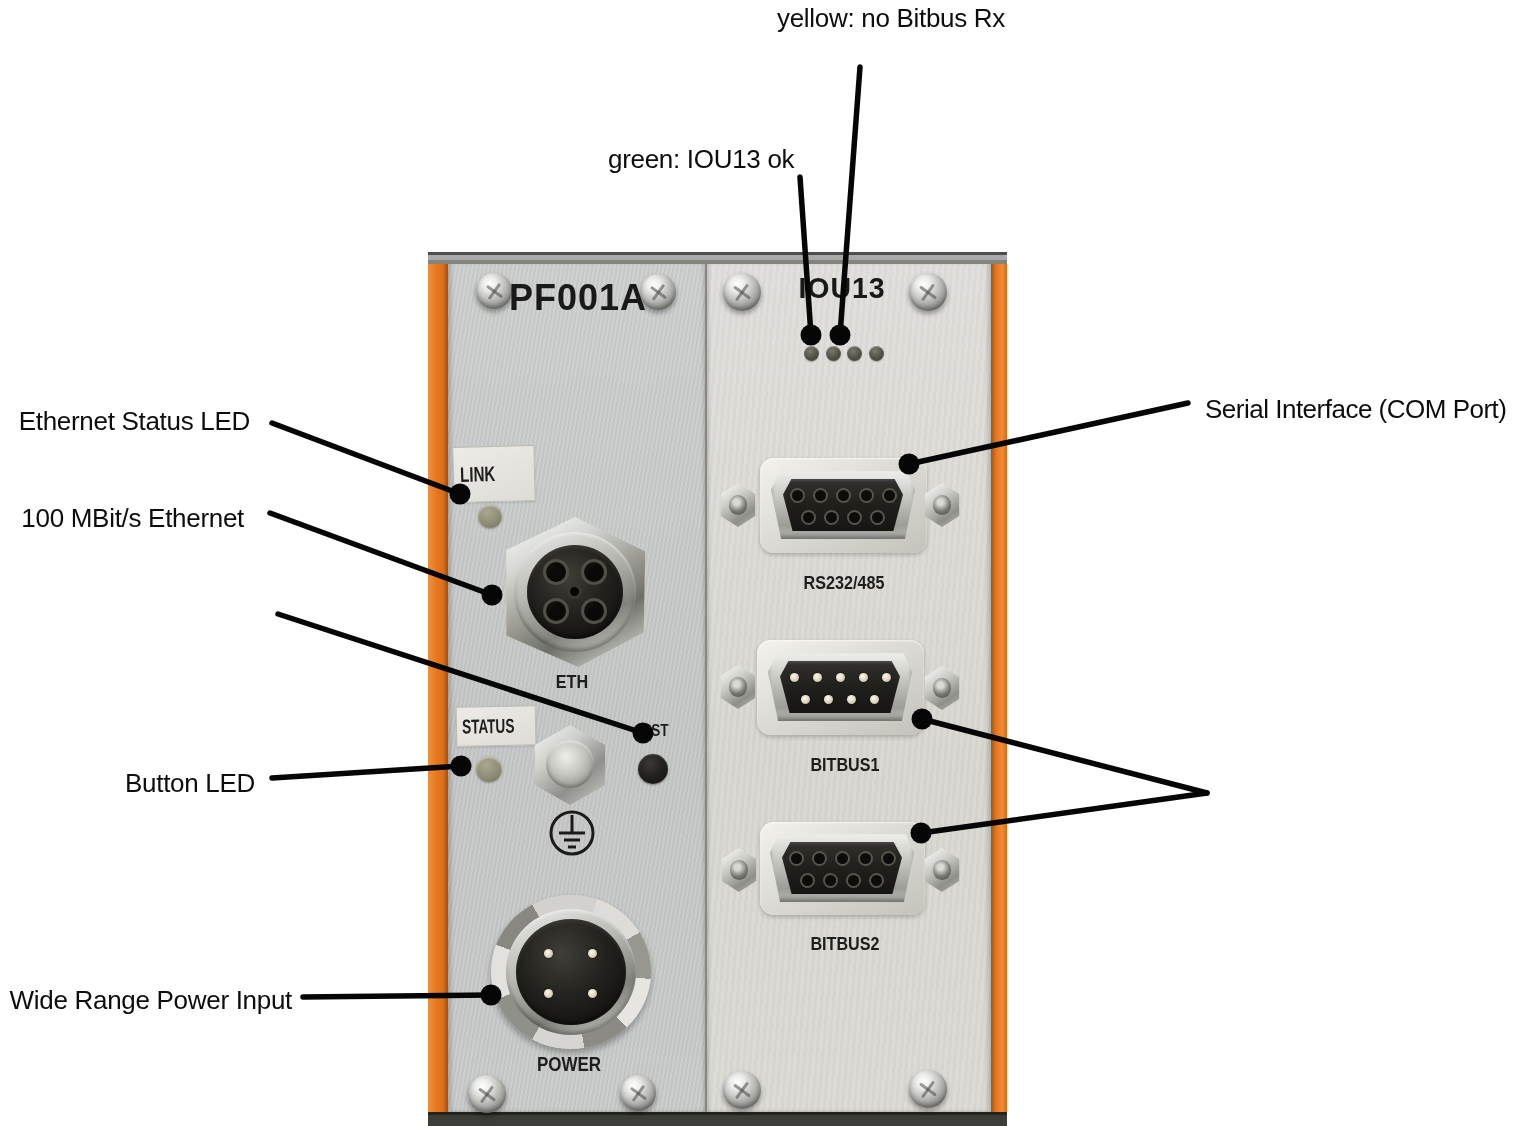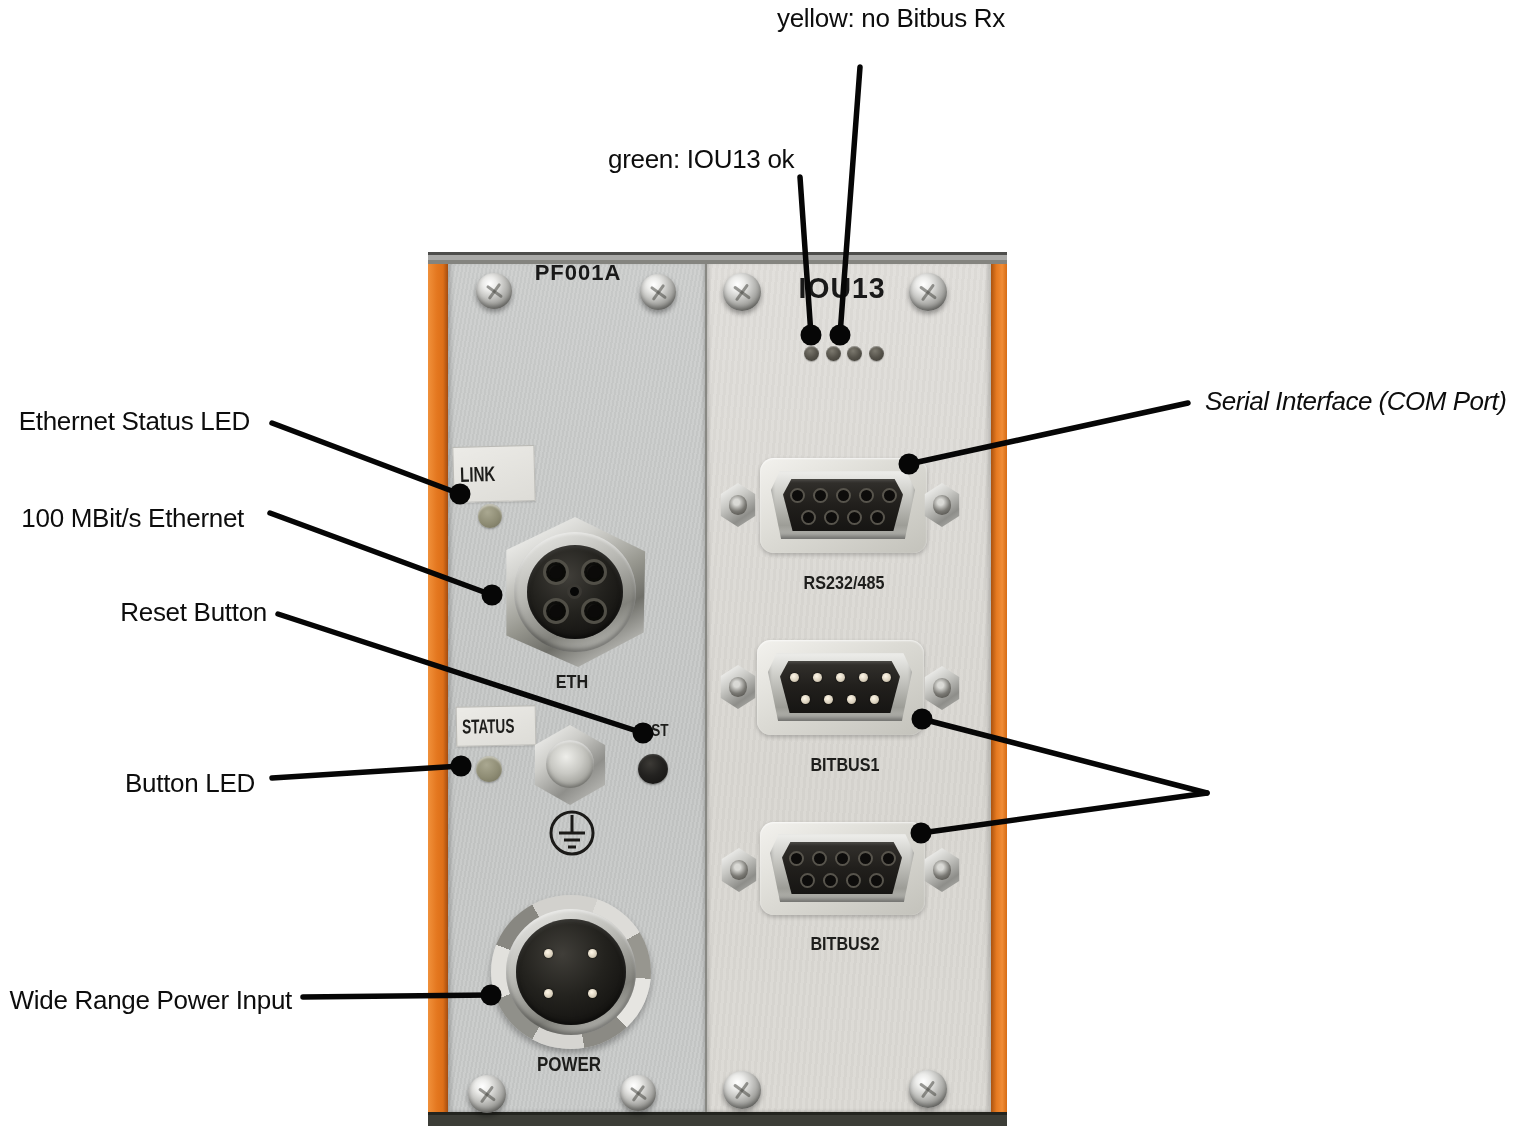--- a/index.html
+++ b/index.html
@@ -131,21 +131,21 @@
 
   <div class="screw" style="left:476px;top:273px;width:36px;height:36px;"></div>
   <div class="screw" style="left:640px;top:274px;width:36px;height:36px;"></div>
   <div class="screw" style="left:723px;top:273px;width:38px;height:38px;"></div>
   <div class="screw" style="left:909px;top:273px;width:38px;height:38px;"></div>
   <div class="screw" style="left:468px;top:1075px;width:38px;height:38px;"></div>
   <div class="screw" style="left:620px;top:1075px;width:36px;height:36px;"></div>
   <div class="screw" style="left:723px;top:1071px;width:38px;height:38px;"></div>
   <div class="screw" style="left:909px;top:1070px;width:38px;height:38px;"></div>
 
-  <div class="panel-title" style="left:508px;top:260px;width:140px;font-size:22px;">PF001A</div>
+  <div class="panel-title" style="left:508px;top:277px;width:140px;font-size:36px;">PF001A</div>
   <div class="panel-title" style="left:782px;top:271px;width:120px;font-size:30px;transform:scaleX(.95);">IOU13</div>
 
   <div class="led-small" style="left:804px;top:346px;"></div>
   <div class="led-small" style="left:826px;top:346px;"></div>
   <div class="led-small" style="left:847px;top:346px;"></div>
   <div class="led-small" style="left:869px;top:346px;"></div>
 
   <div class="sticker" style="left:453px;top:446px;width:82px;height:56px;transform:rotate(-1.5deg);">
     <div class="panel-text" style="left:6px;top:15px;font-size:21px;transform:scaleX(.72);transform-origin:0 0;">LINK</div>
   </div>
@@ -294,18 +294,17 @@
         <circle cx="840" cy="335" r="10.5"></circle>
       </g>
   </svg>
 
   <div class="callout center" style="left:755px;top:3px;width:240px;margin-left:16px;">
     <div>yellow: no Bitbus Rx</div>
   </div>
   <div class="callout" style="left:608px;top:144px;">green: IOU13 ok</div>
   <div class="callout right-align" style="left:0;top:406px;width:250px;">Ethernet Status LED</div>
   <div class="callout right-align" style="left:0;top:503px;width:244px;">100 MBit/s Ethernet</div>
-  <div class="callout right-align" style="left:0;top:597px;width:267px;">Reset Button</div>
   <div class="callout right-align" style="left:0;top:768px;width:255px;">Button LED</div>
   <div class="callout right-align" style="left:0;top:985px;width:292px;">Wide Range Power Input</div>
-  <div class="callout" style="left:1205px;top:386px;letter-spacing:-0.5px;font-style:italic;">Serial Interface (COM Port)</div>
+  <div class="callout" style="left:1205px;top:394px;letter-spacing:-0.5px;">Serial Interface (COM Port)</div>
 
 </div>
 
 </body></html>

